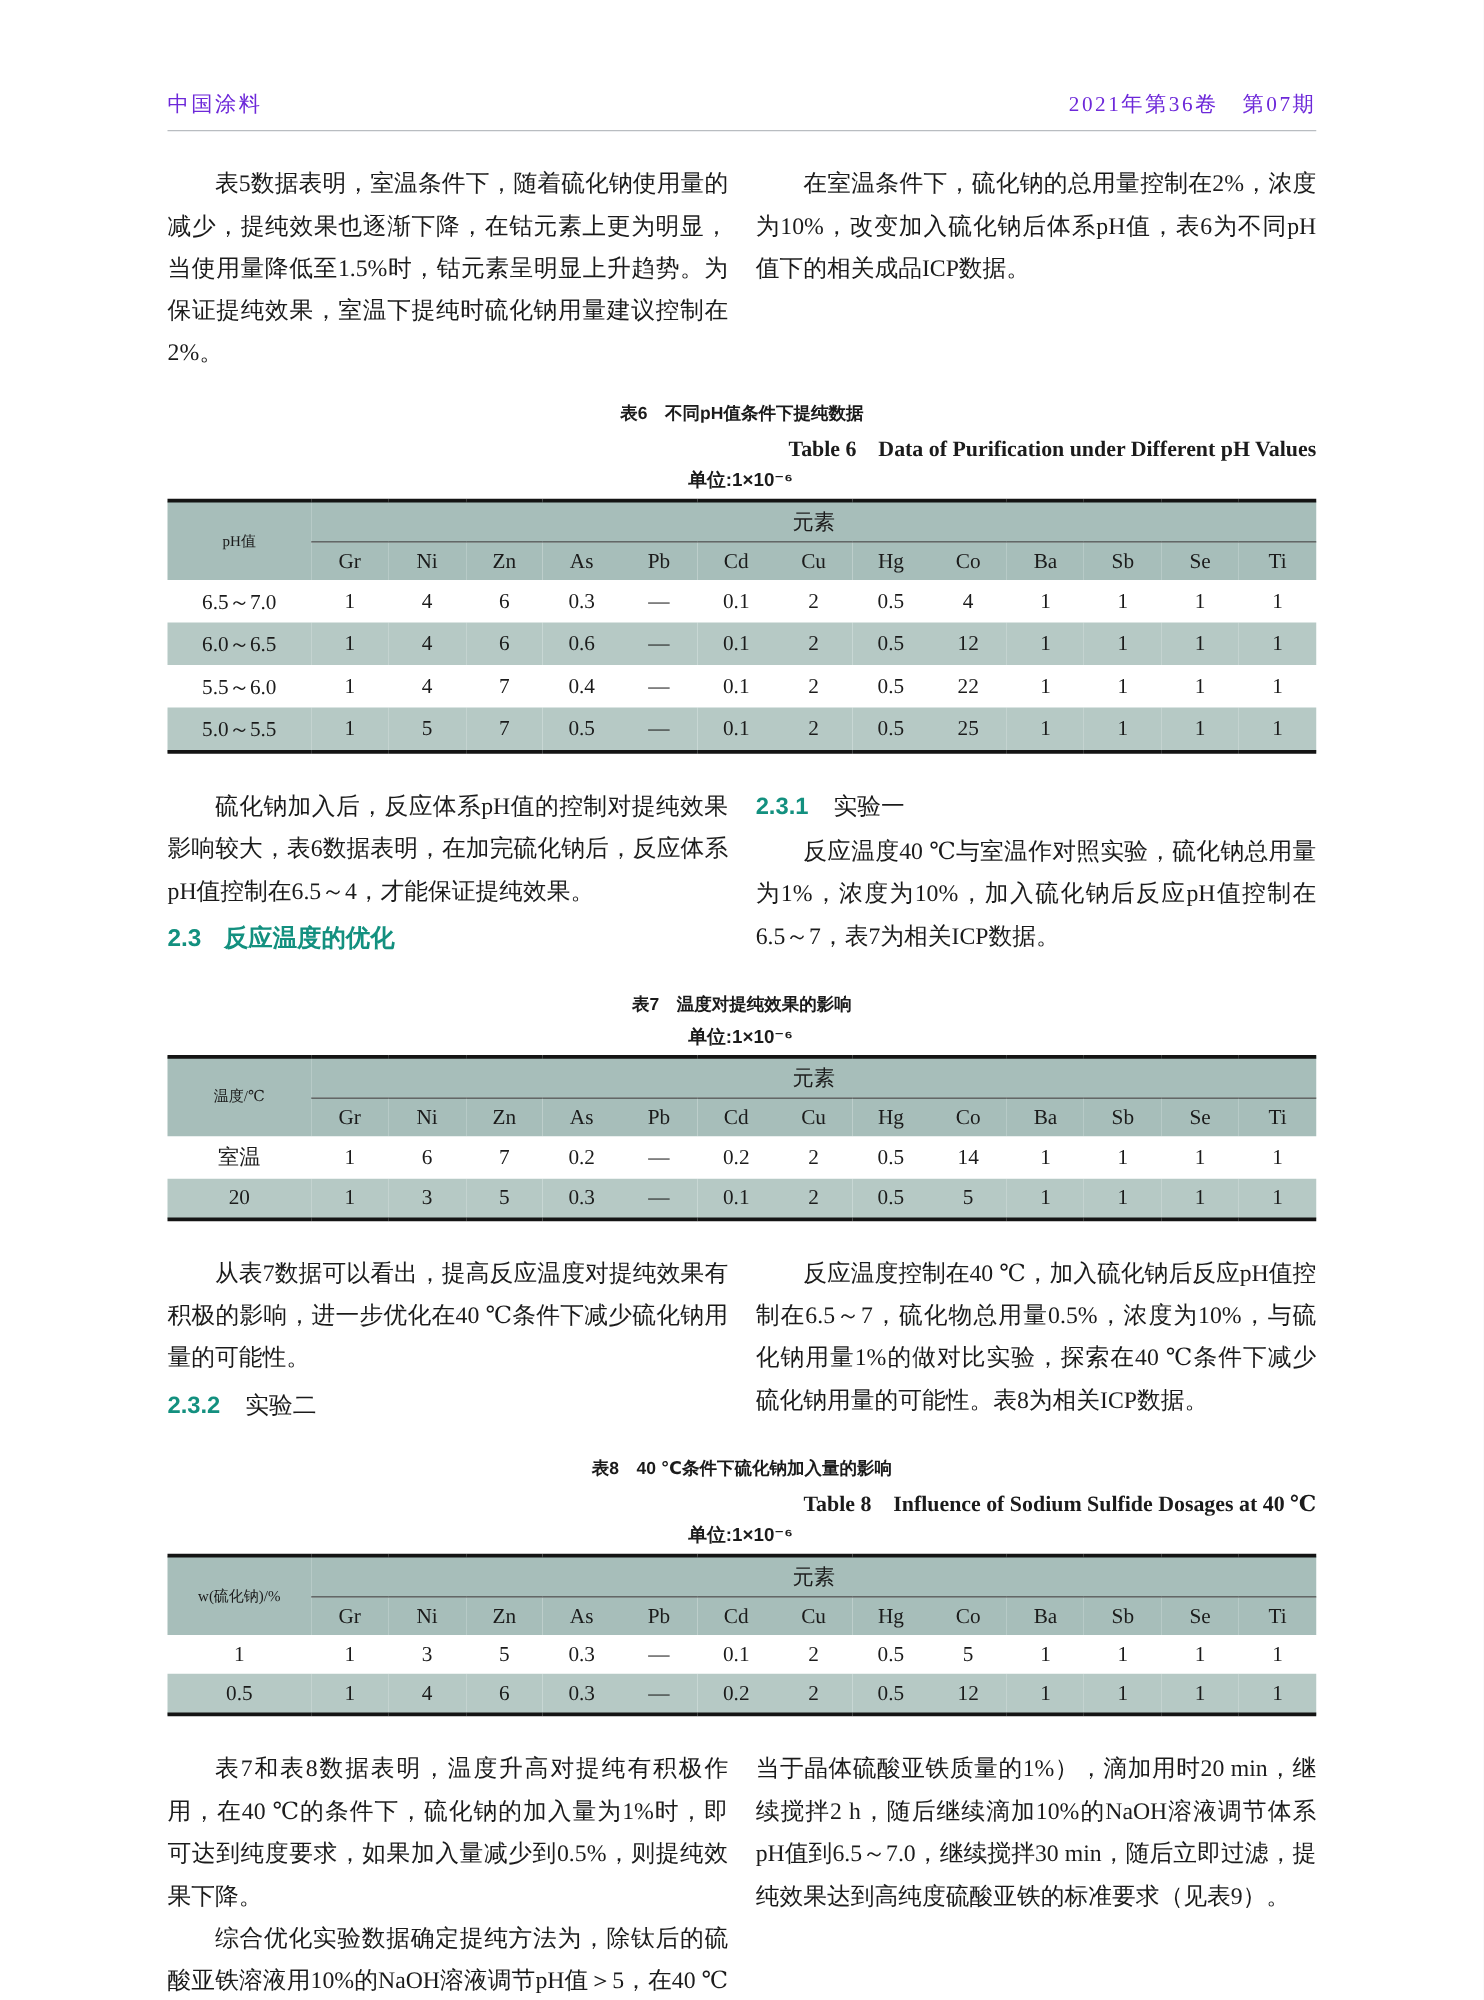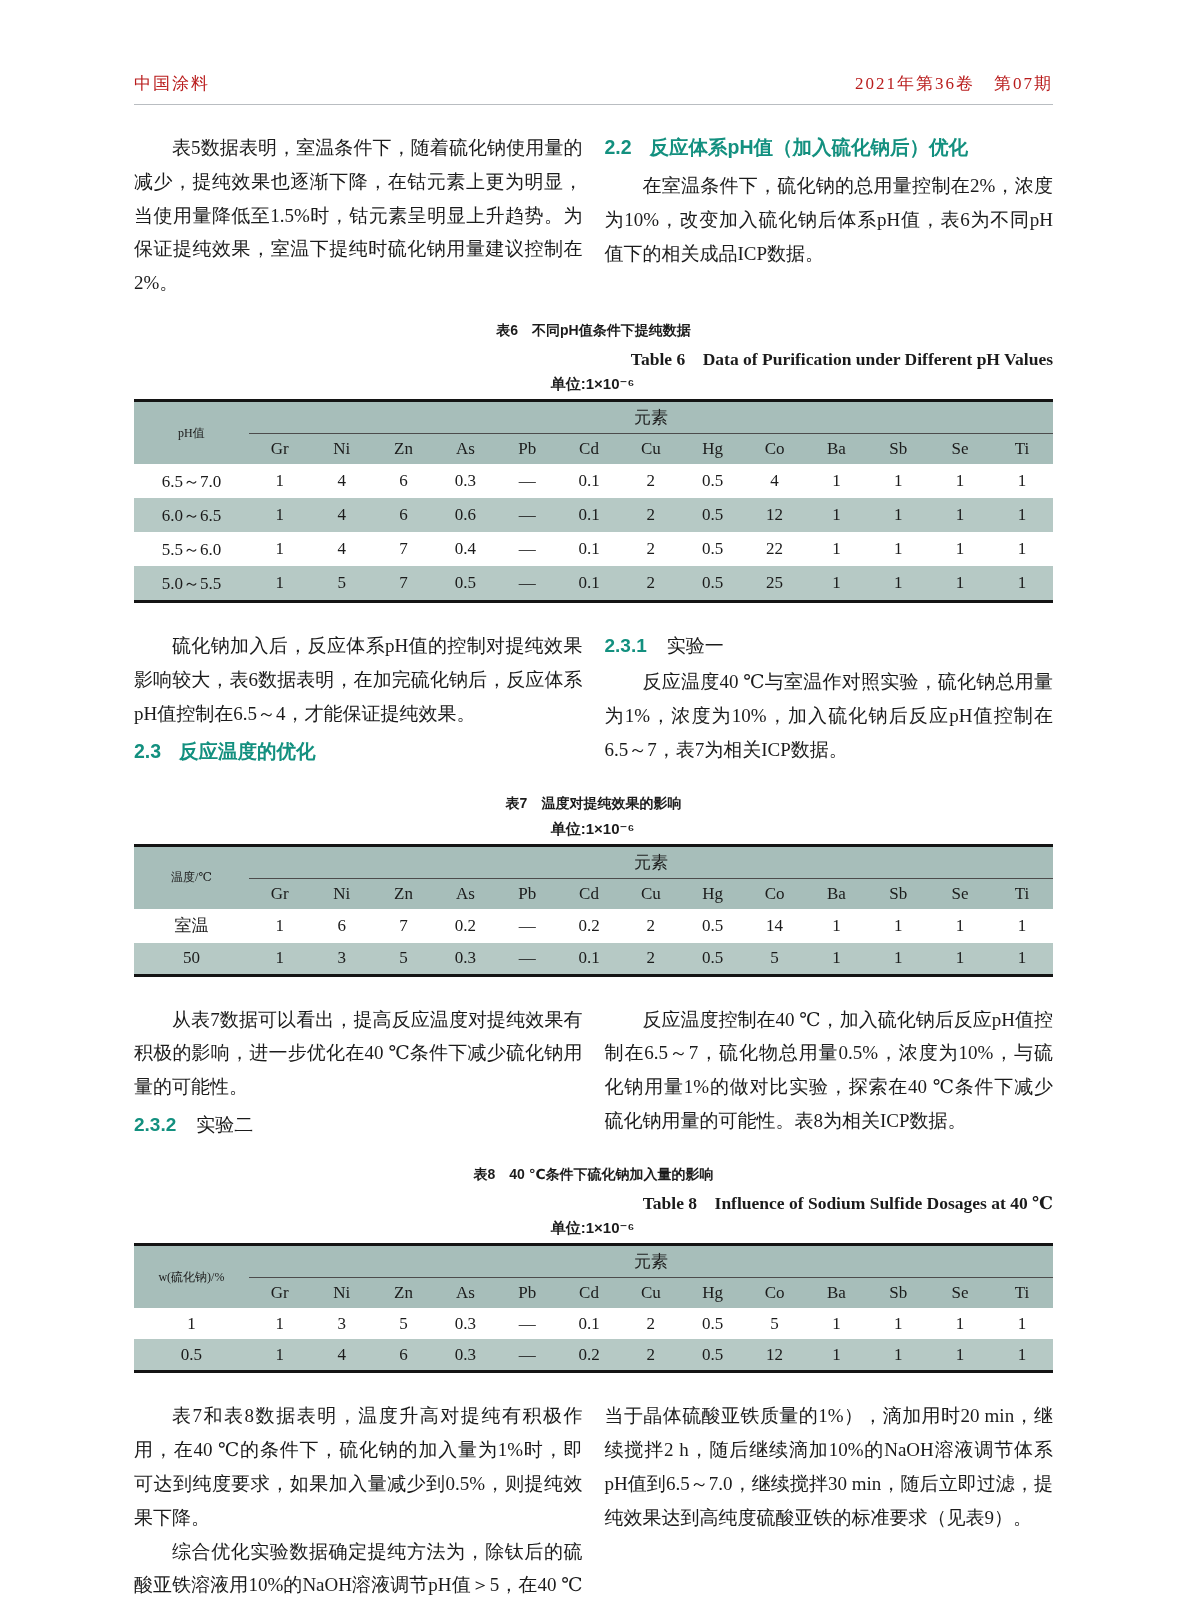--- a/index.html
+++ b/index.html
@@ -6,21 +6,21 @@
   body{width:1187px;font-family:"Liberation Serif","DejaVu Serif",serif;color:#1b1b1b;}
   .page{
     width:1187px;height:1600px;box-sizing:border-box;
     padding:72px 134px 30px 134px;
     display:flex;flex-direction:column;
     outline:1px solid #e2e2e2;overflow:hidden;background:#fff;
   }
   
   .pagehead{
     display:flex;justify-content:space-between;align-items:flex-end;
-    color:#b91c1c;font-size:17px;letter-spacing:2px;
+    color:#6d28d9;font-size:17px;letter-spacing:2px;
     border-bottom:1px solid #b9bdc1;padding-bottom:9px;
   }
   
   .tworow{display:flex;gap:22px;margin-top:26px;}
   .col{flex:1 1 0;min-width:0;}
   p.body{
     margin:0;font-size:19px;line-height:1.78;text-align:justify;
     font-family:"Liberation Serif","DejaVu Serif",serif;
   }
   p.indent{text-indent:2em;}
@@ -72,21 +72,20 @@
   <header class="pagehead">
     <span>中国涂料</span>
     <span>2021年第36卷　第07期</span>
   </header>
 
   <div class="tworow">
     <div class="col">
       <p class="body indent">表5数据表明，室温条件下，随着硫化钠使用量的减少，提纯效果也逐渐下降，在钴元素上更为明显，当使用量降低至1.5%时，钴元素呈明显上升趋势。为保证提纯效果，室温下提纯时硫化钠用量建议控制在2%。</p>
     </div>
     <div class="col">
-      <h4 class="h2"><span class="hnum">2.2</span><span>反应体系pH值（加入硫化钠后）优化</span></h4>
       <p class="body indent">在室温条件下，硫化钠的总用量控制在2%，浓度为10%，改变加入硫化钠后体系pH值，表6为不同pH值下的相关成品ICP数据。</p>
     </div>
   </div>
 
   <section class="tableblock">
     <div class="ttitle-cn">表6　不同pH值条件下提纯数据</div>
     <div class="ttitle-en">Table 6　Data of Purification under Different pH Values</div>
     <div class="unit">单位:1×10⁻⁶</div>
     <table>
         <thead>
@@ -226,21 +225,21 @@
             <td>0.2</td>
             <td>2</td>
             <td>0.5</td>
             <td>14</td>
             <td>1</td>
             <td>1</td>
             <td>1</td>
             <td>1</td>
           </tr>
           <tr>
-            <td>50</td>
+            <td>20</td>
             <td>1</td>
             <td>3</td>
             <td>5</td>
             <td>0.3</td>
             <td>—</td>
             <td>0.1</td>
             <td>2</td>
             <td>0.5</td>
             <td>5</td>
             <td>1</td>

